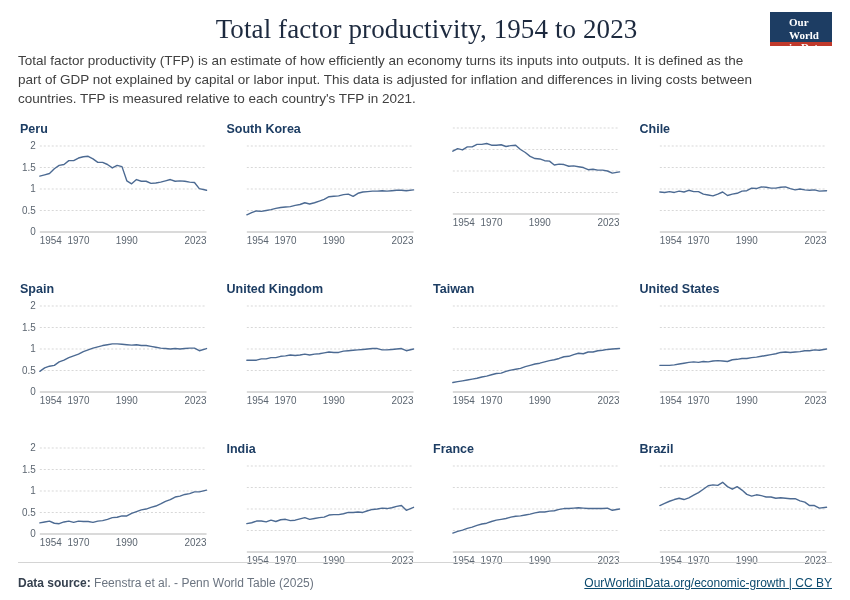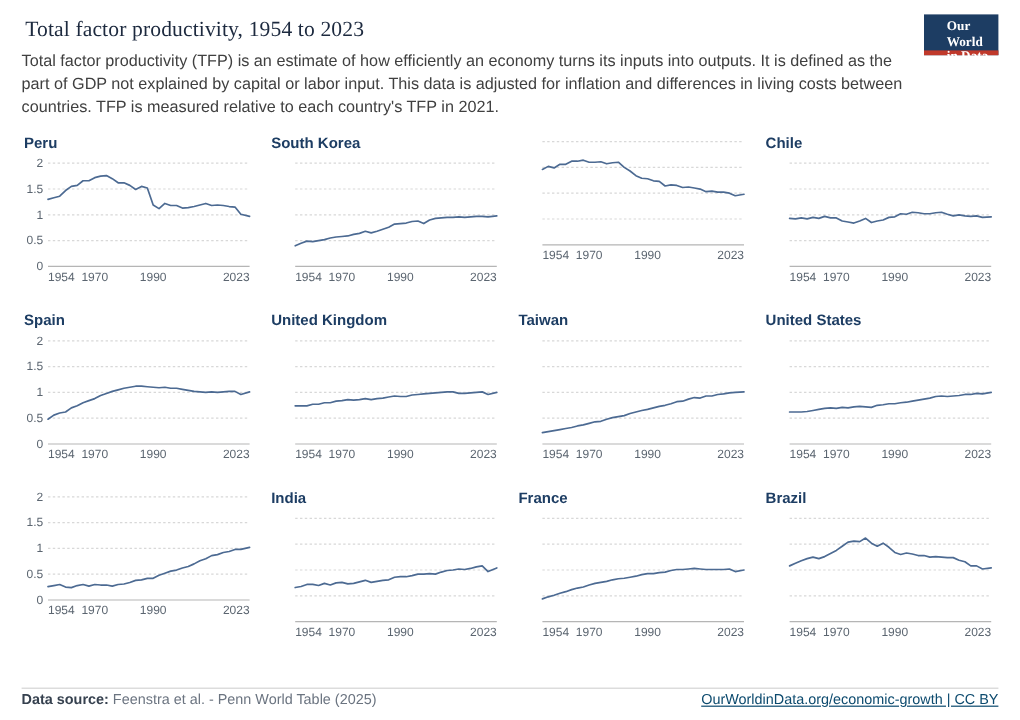--- a/index.html
+++ b/index.html
@@ -17,25 +17,26 @@
     width: 850px;
     height: 600px;
     padding: 14px 18px 0 18px;
     background: #fff;
   }
   .header {
     position: relative;
   }
   .title {
     font-family: "Liberation Serif", serif;
-    font-size: 18px;
+    font-size: 27px;
     font-weight: 400;
     color: #1d2a3f;
     margin: 0 0 6px 3px;
     letter-spacing: 0.1px;
+    text-align: center;
   }
   .subtitle {
     font-size: 13.5px;
     line-height: 19px;
     color: #404040;
     max-width: 735px;
     margin: 0;
     font-weight: 400;
   }
   .owid-logo {
@@ -53,20 +54,21 @@
     padding: 4px 5px 0 19px;
     border-bottom: 4px solid #c0392b;
   }
   .grid {
     margin-top: 14px;
     display: grid;
     grid-template-columns: repeat(4, 1fr);
     grid-template-rows: repeat(3, 148px);
     column-gap: 10px;
     row-gap: 0px;
+    gap: 12px;
   }
   .panel {
     position: relative;
   }
   .panel-title {
     font-size: 12.5px;
     font-weight: 700;
     color: #1d3d63;
     margin: 0 0 4px 2px;
     white-space: nowrap;
@@ -104,21 +106,21 @@
     stroke-width: 1.4;
     stroke-linejoin: round;
     stroke-linecap: round;
   }
   .footer {
     position: absolute;
     left: 18px;
     right: 18px;
     bottom: 10px;
     border-top: 1px solid #d4d4d4;
-    padding-top: 2px;
+    padding-top: 13px;
     display: flex;
     justify-content: space-between;
     font-size: 12px;
     color: #6b7480;
   }
   .footer .src strong { color: #36414f; font-weight: 700; }
   .footer .right { color: #0c4a6e; text-decoration: underline; }
 </style>
 </head>
 <body>

